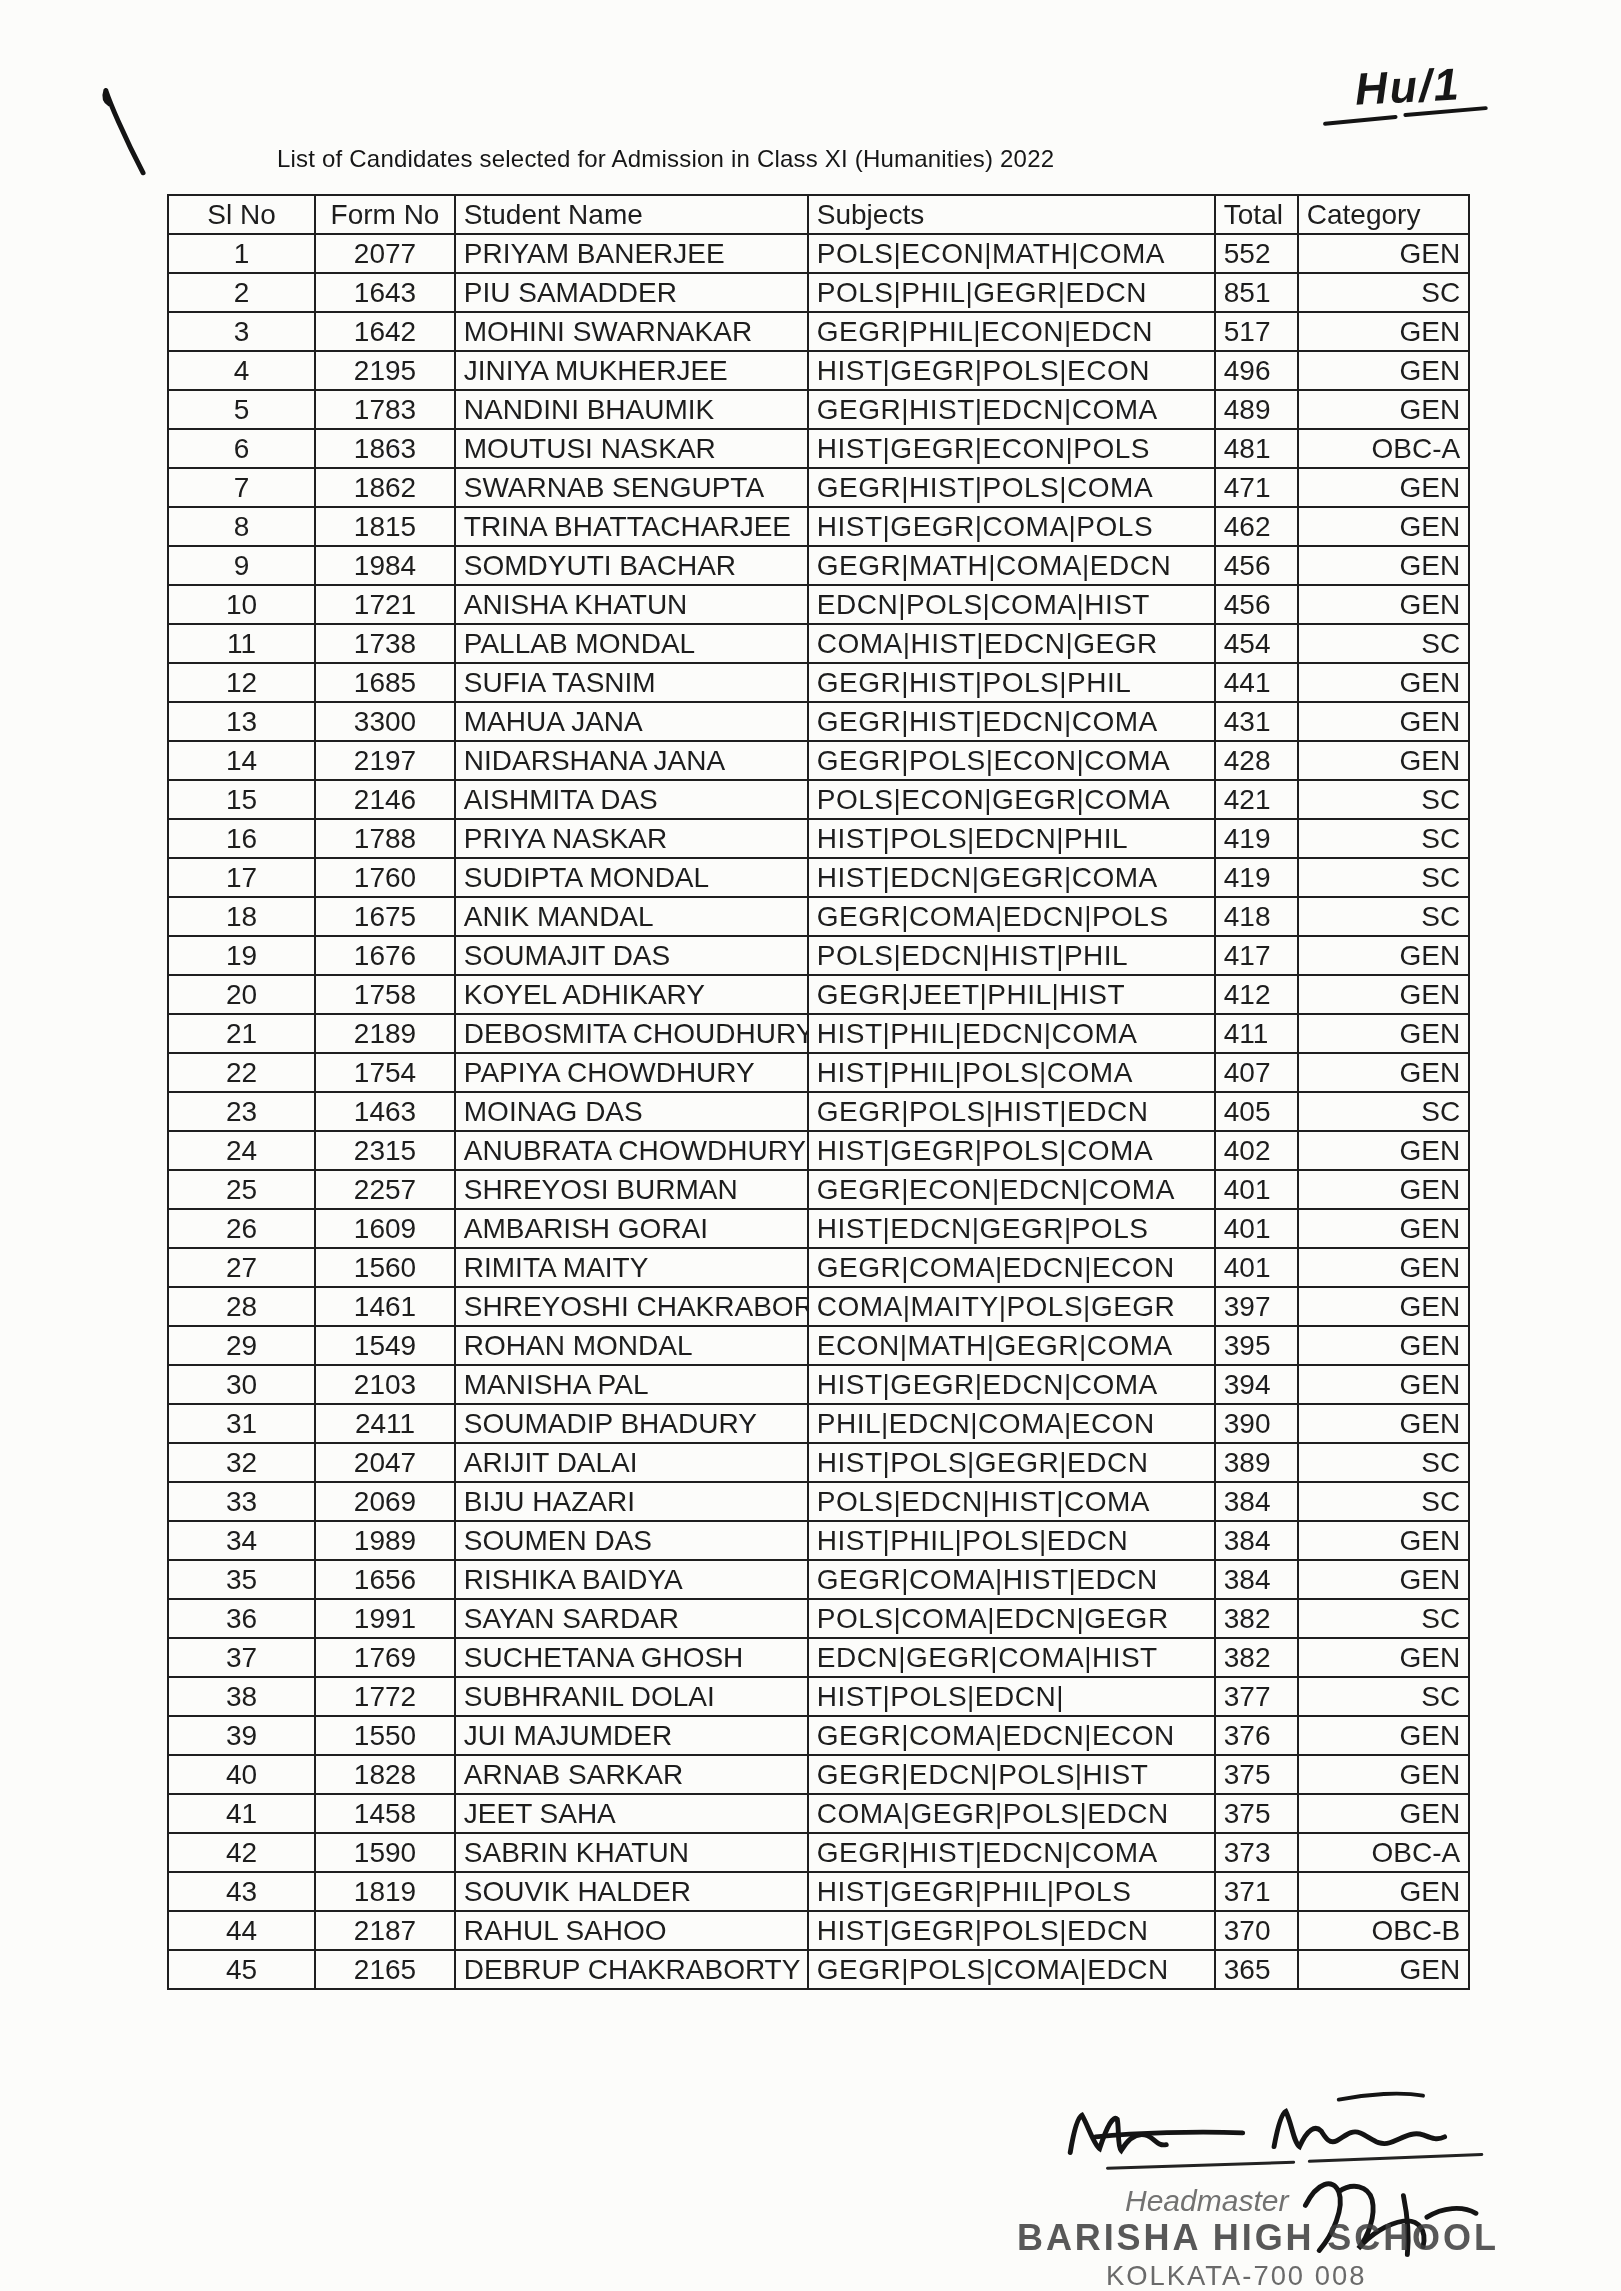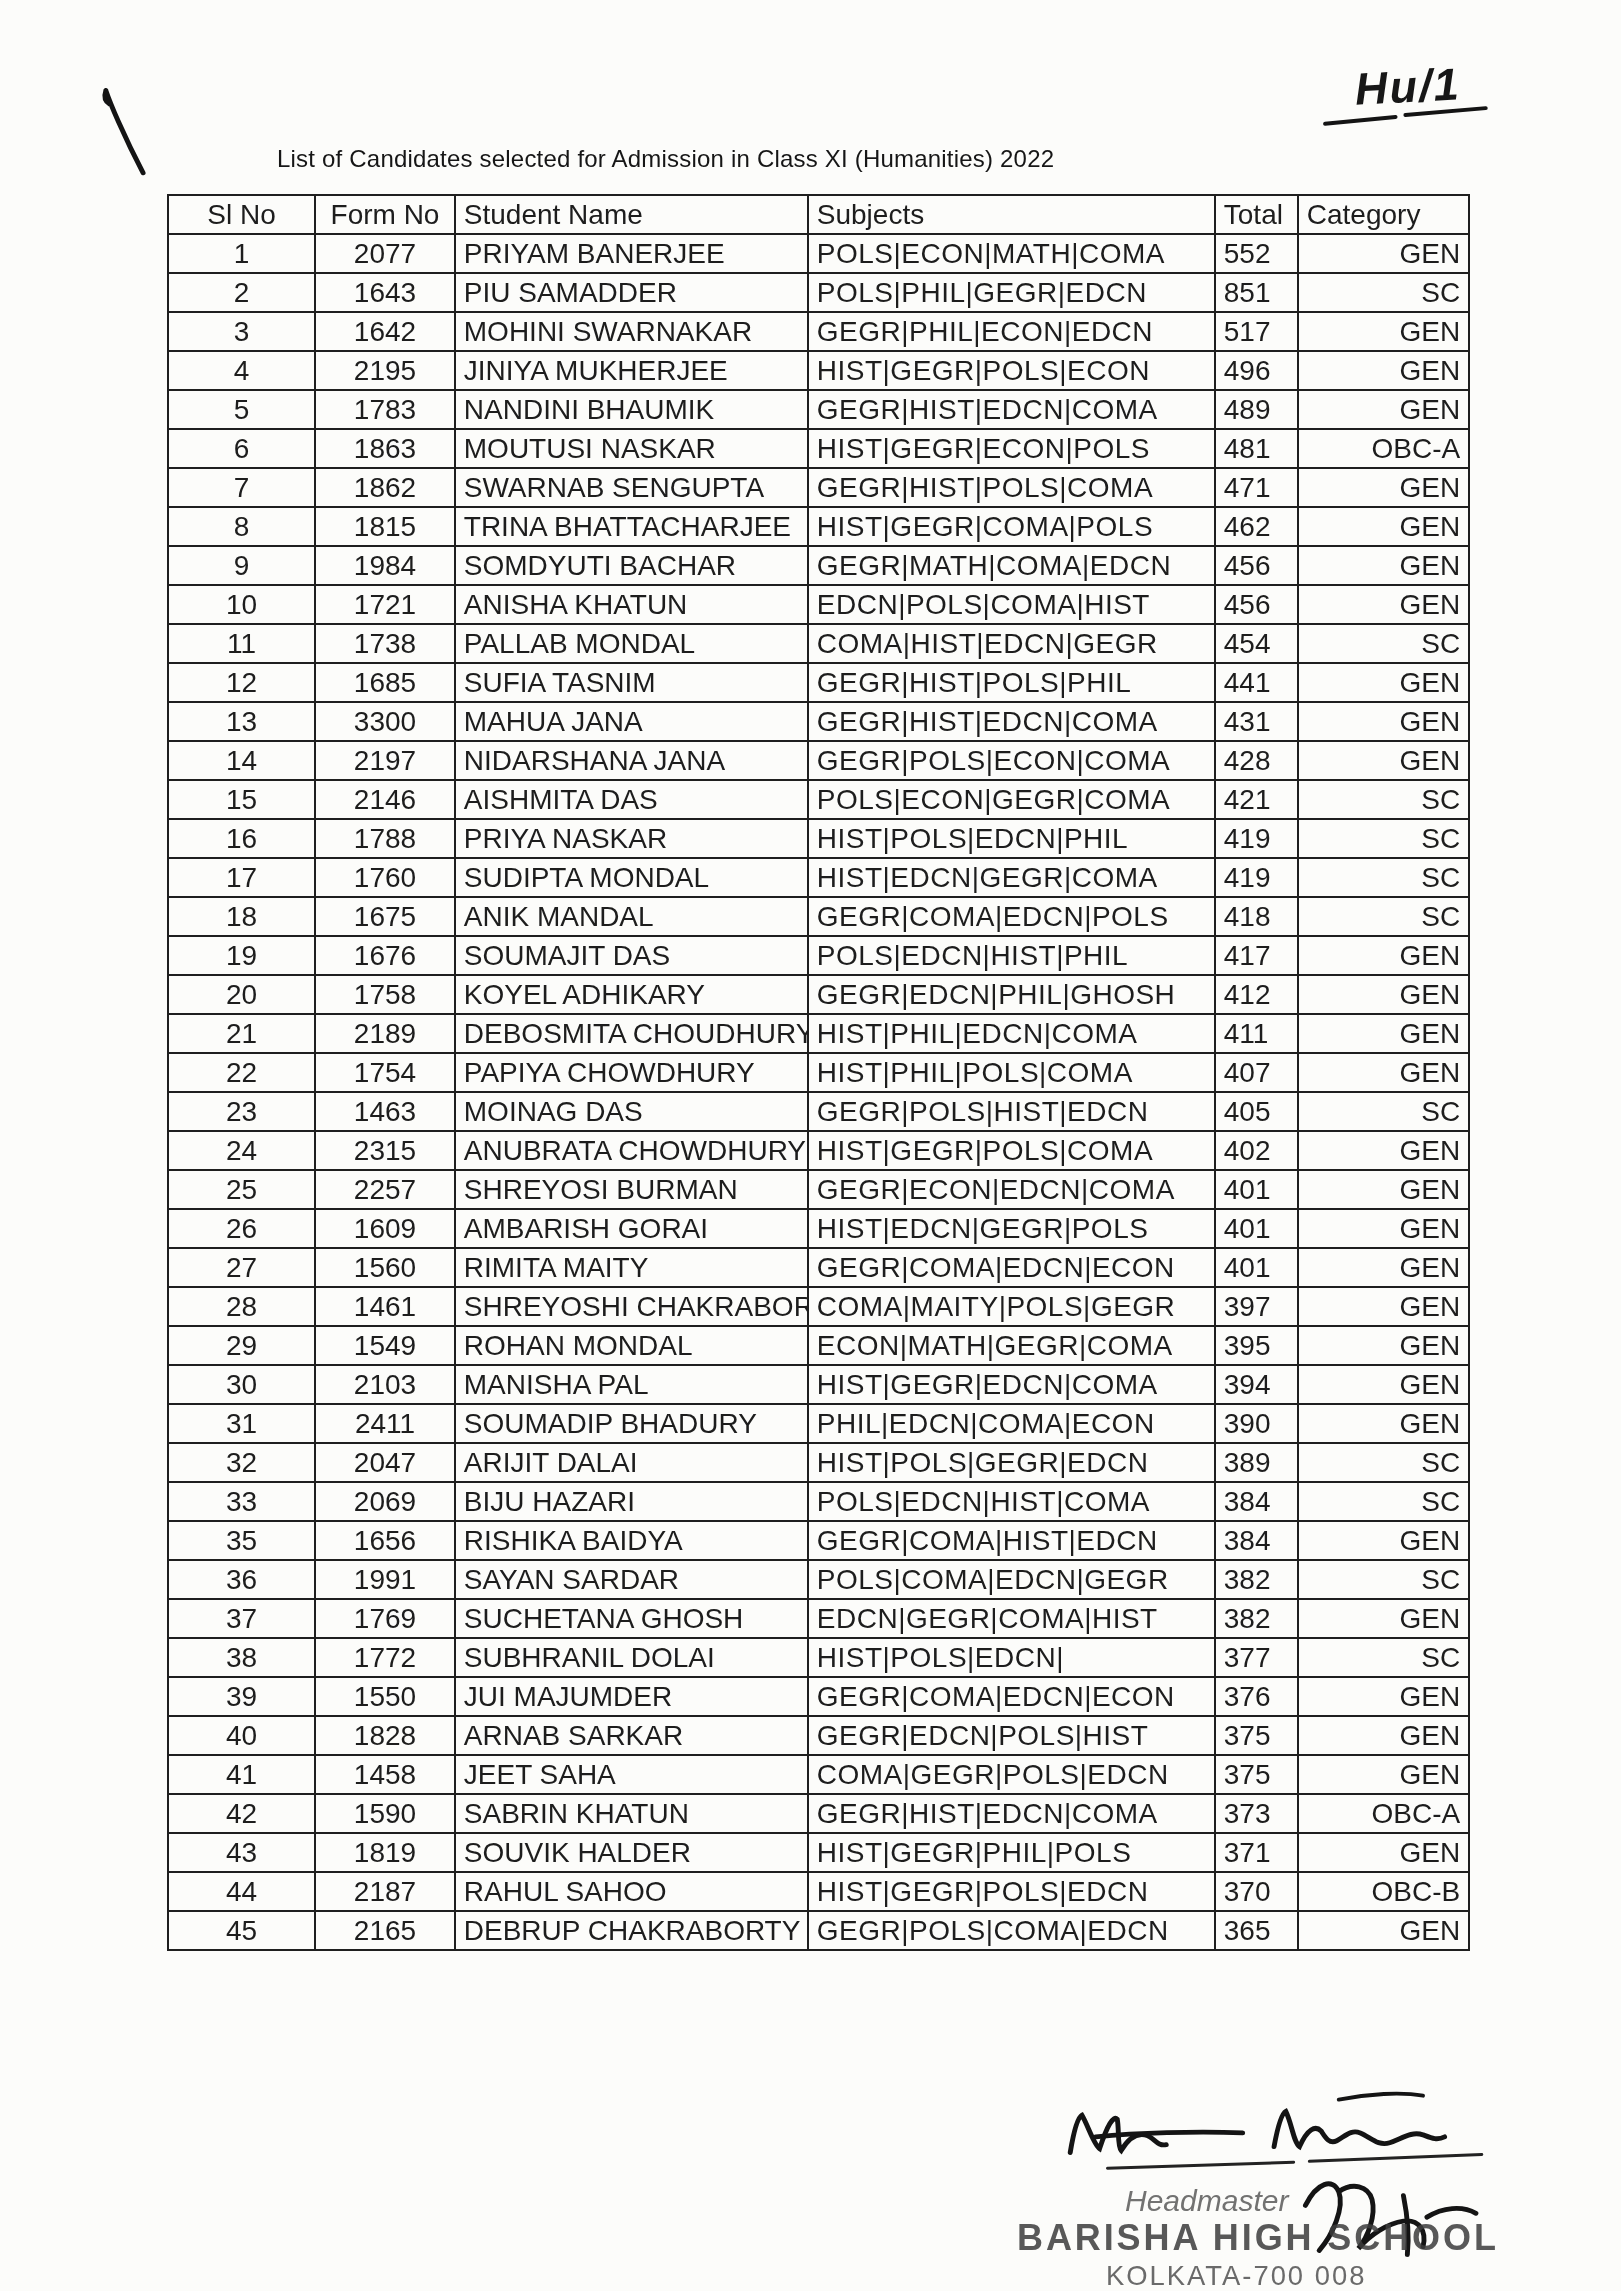--- a/index.html
+++ b/index.html
@@ -285,21 +285,21 @@
           <td class="c-form">1676</td>
           <td class="c-name">SOUMAJIT DAS</td>
           <td class="c-subjects">POLS|EDCN|HIST|PHIL</td>
           <td class="c-total">417</td>
           <td class="c-category">GEN</td>
         </tr>
         <tr>
           <td class="c-sl">20</td>
           <td class="c-form">1758</td>
           <td class="c-name">KOYEL ADHIKARY</td>
-          <td class="c-subjects">GEGR|EDCN|PHIL|GHOSH</td>
+          <td class="c-subjects">GEGR|JEET|PHIL|HIST</td>
           <td class="c-total">412</td>
           <td class="c-category">GEN</td>
         </tr>
         <tr>
           <td class="c-sl">21</td>
           <td class="c-form">2189</td>
           <td class="c-name">DEBOSMITA CHOUDHURY</td>
           <td class="c-subjects">HIST|PHIL|EDCN|COMA</td>
           <td class="c-total">411</td>
           <td class="c-category">GEN</td>
@@ -392,20 +392,28 @@
           <td class="c-total">389</td>
           <td class="c-category">SC</td>
         </tr>
         <tr>
           <td class="c-sl">33</td>
           <td class="c-form">2069</td>
           <td class="c-name">BIJU HAZARI</td>
           <td class="c-subjects">POLS|EDCN|HIST|COMA</td>
           <td class="c-total">384</td>
           <td class="c-category">SC</td>
+        </tr>
+        <tr>
+          <td class="c-sl">34</td>
+          <td class="c-form">1989</td>
+          <td class="c-name">SOUMEN DAS</td>
+          <td class="c-subjects">HIST|PHIL|POLS|EDCN</td>
+          <td class="c-total">384</td>
+          <td class="c-category">GEN</td>
         </tr>
         <tr>
           <td class="c-sl">35</td>
           <td class="c-form">1656</td>
           <td class="c-name">RISHIKA BAIDYA</td>
           <td class="c-subjects">GEGR|COMA|HIST|EDCN</td>
           <td class="c-total">384</td>
           <td class="c-category">GEN</td>
         </tr>
         <tr>

